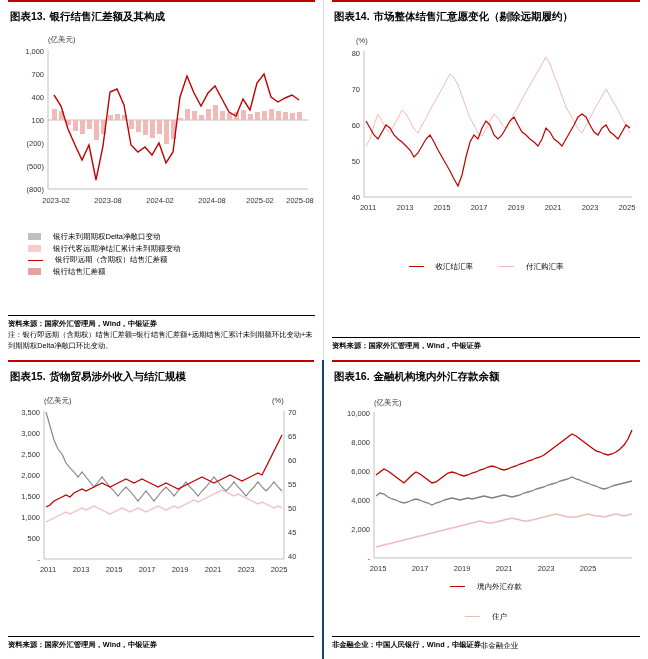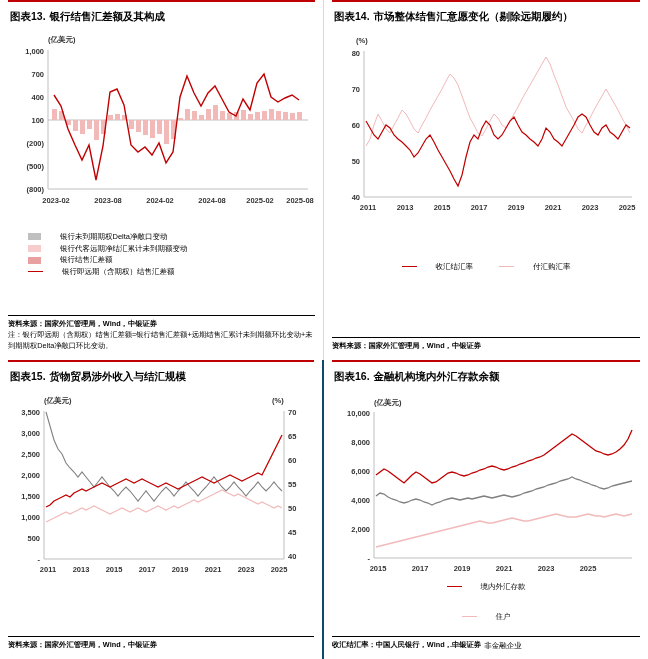--- a/index.html
+++ b/index.html
@@ -23,37 +23,37 @@
   }
   .panel-title{
     display:flex;align-items:flex-start;gap:4px;
     padding:8px 2px 6px 2px;
     font-size:10.5px;font-weight:bold;
     line-height:1.25;
     border-top:2px solid #c00000;
   }
   .title-index{white-space:nowrap;}
   .title-text{white-space:nowrap;}
-  .chart-area{position:relative;width:308px;font-weight:bold;}
+  .chart-area{position:relative;width:308px;}
   .chart-area.h1{height:200px;}
   .chart-area.h3{height:190px;}
   svg{display:block;}
   .unit{
     font-size:7.5px;fill:#333;
   }
   .axis-text{font-size:7.5px;fill:#333;}
   .axis-line{stroke:#bfbfbf;stroke-width:1;}
   .legend{
     margin-top:2px;
     font-size:7.5px;
     line-height:1.55;
   }
   .legend-row{display:flex;align-items:center;gap:4px;justify-content:center;flex-wrap:nowrap;}
   .legend-row.left{justify-content:flex-start;padding-left:20px;}
-  .legend-item{display:flex;align-items:center;gap:19px;white-space:nowrap;}
+  .legend-item{display:flex;align-items:center;gap:12px;white-space:nowrap;}
   .swatch{display:inline-block;width:13px;height:7px;}
   .swatch.line{height:0;border-top:1.6px solid;width:15px;}
   .note{
     position:absolute;left:8px;right:8px;
     font-size:7.3px;line-height:1.5;
     color:#000;
   }
   .note .src{border-top:1px solid #000;padding-top:3px;}
   .src-line{font-weight:bold;}
 </style>
@@ -144,28 +144,28 @@
         </span>
       </div>
       <div class="legend-row left">
         <span class="legend-item">
           <span class="swatch" style="background:#f7cccc"></span>
           <span>银行代客远期净结汇累计未到期额变动</span>
         </span>
       </div>
       <div class="legend-row left">
         <span class="legend-item">
+          <span class="swatch line" style="border-color:#c00000"></span>
+          <span>银行即远期（含期权）结售汇差额</span>
+        </span>
+      </div>
+      <div class="legend-row left">
+        <span class="legend-item">
           <span class="swatch" style="background:#e8a0a0"></span>
           <span>银行结售汇差额</span>
-        </span>
-      </div>
-      <div class="legend-row left">
-        <span class="legend-item">
-          <span class="swatch line" style="border-color:#c00000"></span>
-          <span>银行即远期（含期权）结售汇差额</span>
         </span>
       </div>
     </div>
     <div class="note" style="bottom:8px;">
       <div class="src src-line">资料来源：国家外汇管理局，Wind，中银证券</div>
       <div>注：银行即远期（含期权）结售汇差额=银行结售汇差额+远期结售汇累计未到期额环比变动+未到期期权Delta净敞口环比变动。</div>
     </div>
   </div>
 
   <div class="panel">
@@ -316,17 +316,17 @@
           <span class="swatch line" style="border-color:#f2b9b9"></span>
           <span>住户</span>
         </span>
         <span class="legend-item">
           <span class="swatch line" style="border-color:#808080"></span>
           <span>非金融企业</span>
         </span>
       </div>
     </div>
     <div class="note" style="bottom:8px;">
-      <div class="src src-line">收汇结汇率：中国人民银行，Wind，中银证券</div>
+      <div class="src src-line">非金融企业：中国人民银行，Wind，中银证券</div>
     </div>
   </div>
 
 </div>
 
 </body></html>

